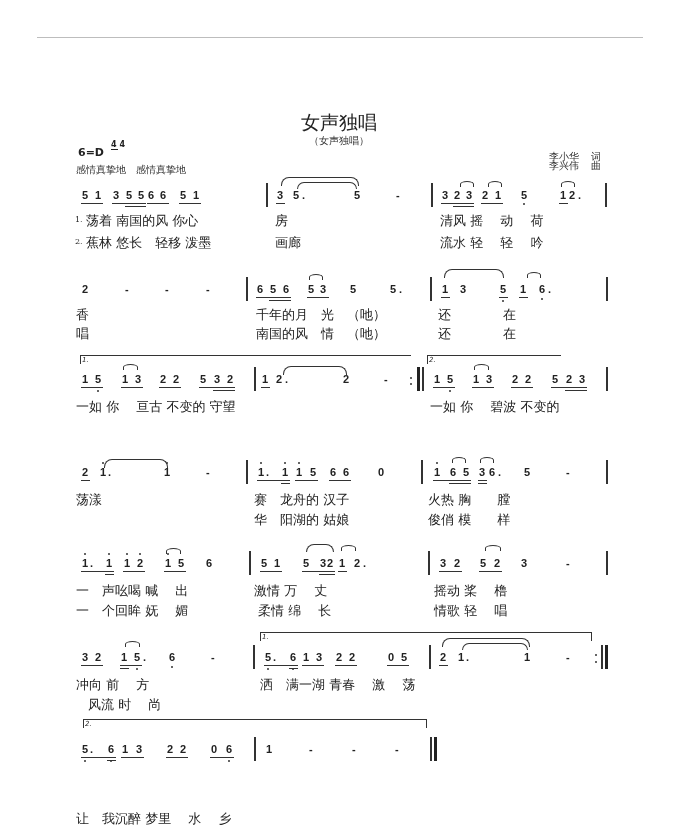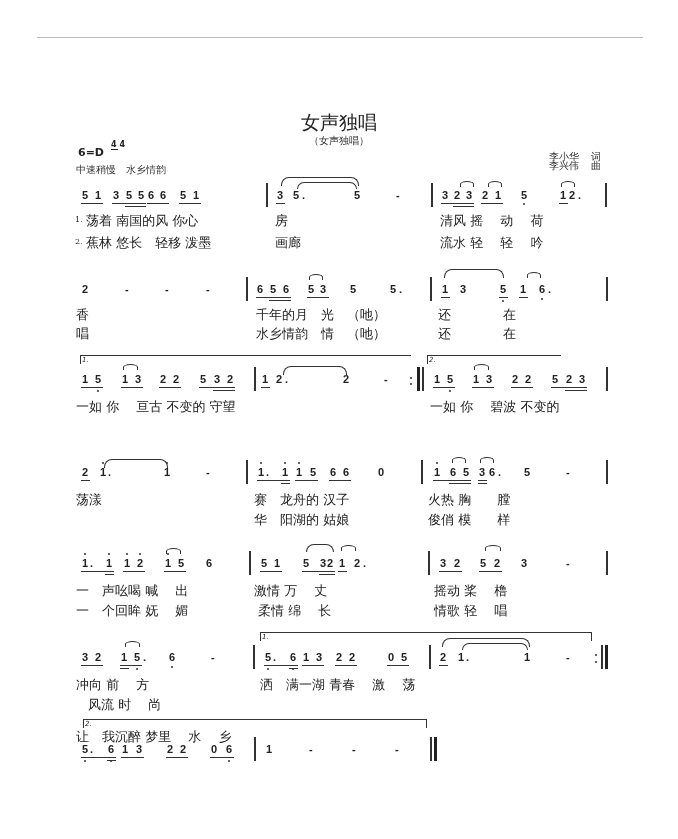--- a/index.html
+++ b/index.html
@@ -35,21 +35,21 @@
 <div class="topline"></div>
 
 <div class="title">女声独唱</div>
 <div class="subtitle">（女声独唱）</div>
 <div class="key">6=D</div>
 <div class="meter">
   <span>4</span>
   <span class="bar"></span>
   <span>4</span>
 </div>
-<div class="tempo">中速稍慢　水乡情韵</div>
+<div class="tempo">感情真挚地　感情真挚地</div>
 <div class="credit" style="top:150px">
   <span>李小华</span><span class="role">词</span>
 </div>
 <div class="credit" style="top:159px">
   <span>李兴伟</span><span class="role">曲</span>
 </div>
 
 <div>
 
   <span class="note" style="left:82px;top:189px">5</span>
@@ -137,21 +137,21 @@
   <span class="note" style="left:520px;top:283px">1</span>
   <div class="ul1" style="left:519px;top:297px;width:9px"></div>
   <span class="note" style="left:539px;top:283px">6</span>
   <span class="note" style="left:548px;top:283px">.</span>
   <div class="dotb" style="left:541px;top:298px"></div>
   <div class="bar" style="left:606px;top:277px;height:24px"></div>
   <span class="lyr" style="left:76px;top:306px">香</span>
   <span class="lyr" style="left:256px;top:306px">千年的月　光　（吔）</span>
   <span class="lyr" style="left:438px;top:306px">还　　　　在</span>
   <span class="lyr" style="left:76px;top:325px">唱</span>
-  <span class="lyr" style="left:256px;top:325px">水乡情韵　情　（吔）</span>
+  <span class="lyr" style="left:256px;top:325px">南国的风　情　（吔）</span>
   <span class="lyr" style="left:438px;top:325px">还　　　　在</span>
 </div>
 
 <div>
   <div class="volta" style="left:80px;top:355px;width:330px"></div>
   <span class="vlabel" style="left:82px;top:356px">1.</span>
   <div class="volta" style="left:427px;top:355px;width:133px;border-left:1px solid #333"></div>
   <span class="vlabel" style="left:429px;top:356px">2.</span>
 
   <span class="note" style="left:82px;top:373px">1</span>
@@ -377,14 +377,14 @@
   <span class="note" style="left:226px;top:743px">6</span>
   <div class="dotb" style="left:228px;top:760px"></div>
   <div class="ul1" style="left:210px;top:757px;width:24px"></div>
   <div class="bar" style="left:254px;top:737px;height:24px"></div>
   <span class="note" style="left:266px;top:743px">1</span>
   <span class="note" style="left:309px;top:743px">-</span>
   <span class="note" style="left:352px;top:743px">-</span>
   <span class="note" style="left:395px;top:743px">-</span>
   <div class="bar" style="left:430px;top:737px;height:24px"></div>
   <div class="dbar" style="left:434px;top:737px;height:24px"></div>
-  <span class="lyr" style="left:76px;top:728px">让　我沉醉 梦里　 水　 乡</span>
+  <span class="lyr" style="left:76px;top:810px">让　我沉醉 梦里　 水　 乡</span>
 </div>
 
 </body></html>

